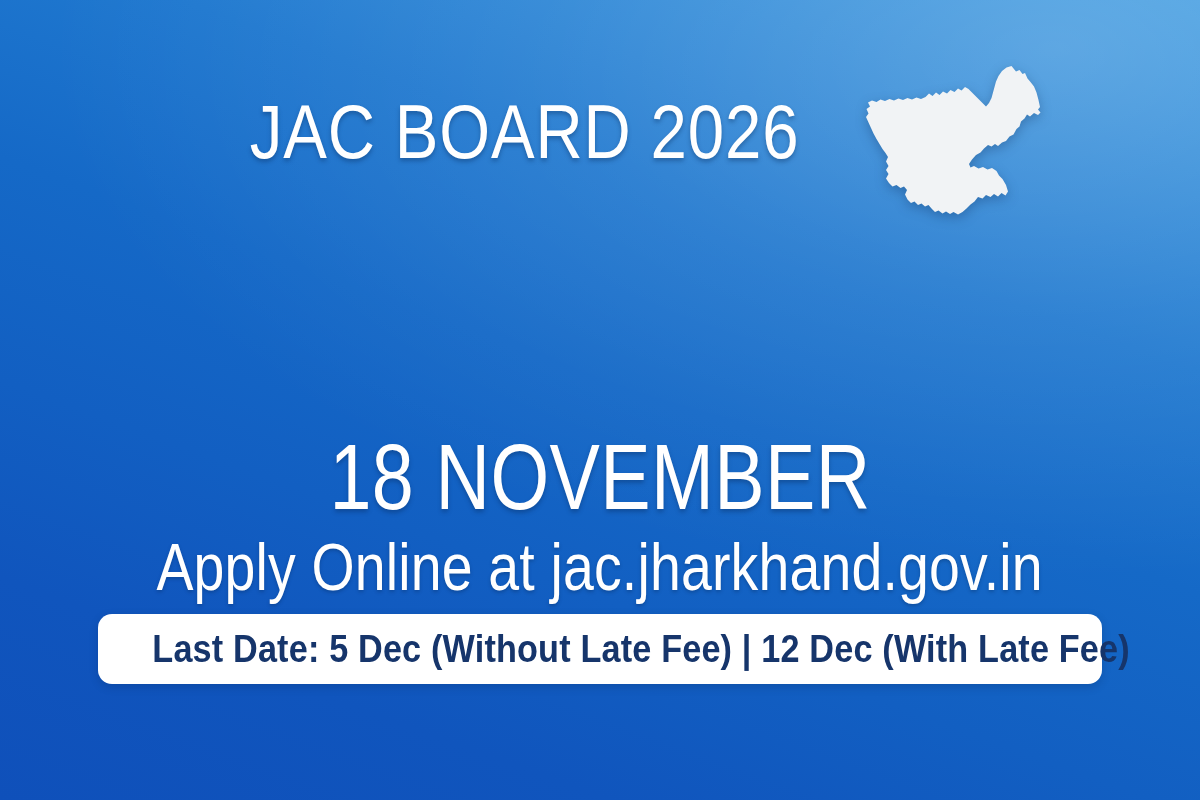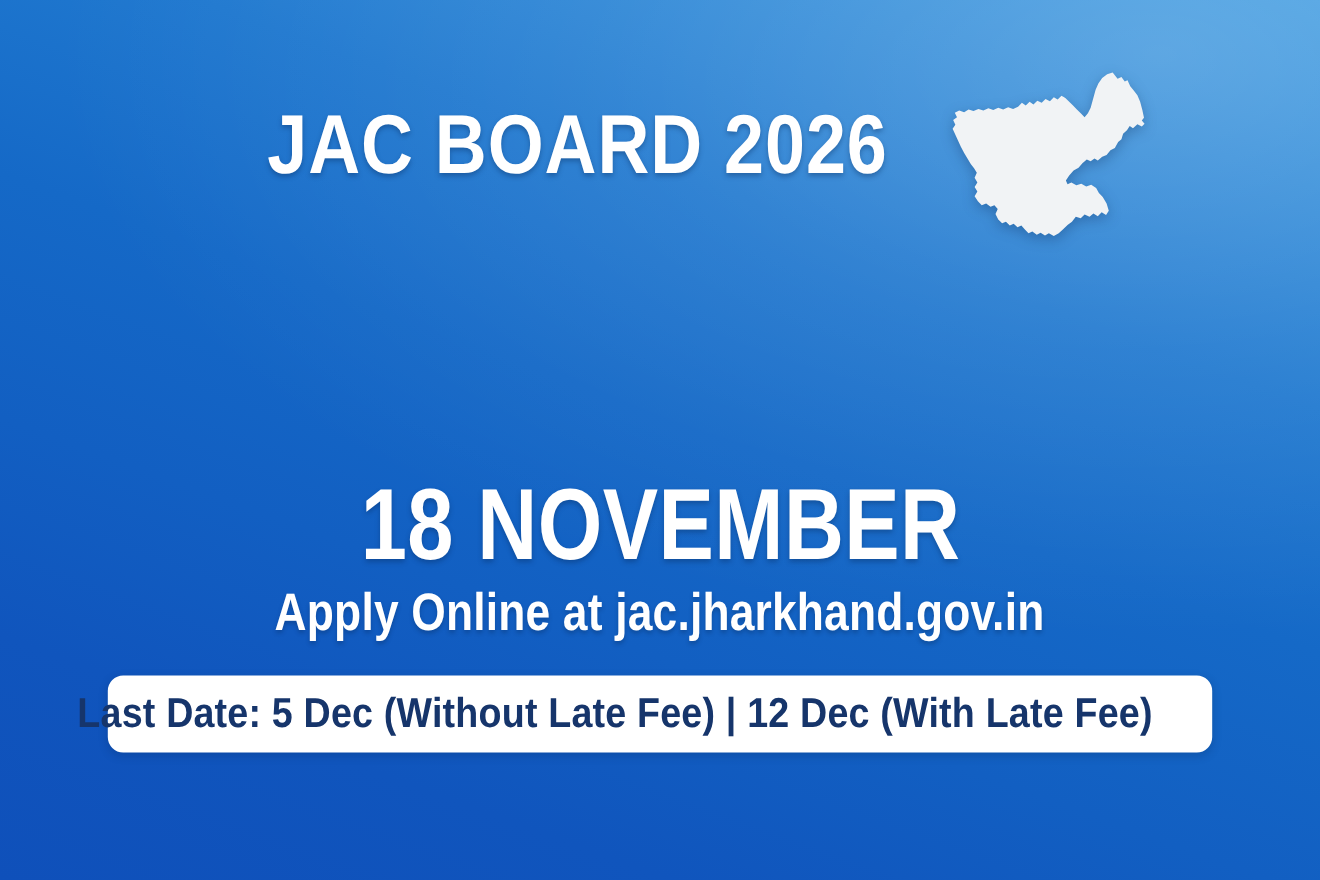--- a/index.html
+++ b/index.html
@@ -47,21 +47,21 @@
     height: 100%;
   }
 
   
   .hl {
     position: absolute;
     left: 0;
     width: 100%;
     text-align: center;
     color: #ffffff;
-    font-weight: 700;
+    font-weight: 400;
     letter-spacing: 0.2px;
     line-height: 1;
     white-space: nowrap;
     text-shadow: 0 3px 5px rgba(6, 38, 82, 0.35);
     
     transform-origin: center top;
   }
 
   .condense {
     display: inline-block;
@@ -108,21 +108,21 @@
     margin-top: 14px;
   }
   #line-date .condense {
     transform: scaleX(0.82);
     letter-spacing: 0.5px;
   }
 
   
   #line-apply {
     top: 534px;
-    font-size: 48px;
+    font-size: 66px;
     text-shadow: 0 2px 4px rgba(6, 38, 82, 0.32);
   }
   #line-apply .condense {
     transform: scaleX(0.84);
     letter-spacing: 0.2px;
   }
 
   
   #map-badge {
     position: absolute;
@@ -144,21 +144,21 @@
     left: 98px;
     top: 614px;
     width: 1004px;
     height: 70px;
     box-sizing: border-box;
     background: #ffffff;
     border-radius: 14px;
     box-shadow: 0 3px 8px rgba(6, 38, 82, 0.22);
     display: flex;
     align-items: center;
-    justify-content: flex-end;
+    justify-content: flex-start;
   }
   #last-date-text {
     color: #16356b;
     font-size: 38px;
     font-weight: 700;
     line-height: 1;
     white-space: nowrap;
     letter-spacing: 0.2px;
   }
   #last-date-text .condense {

